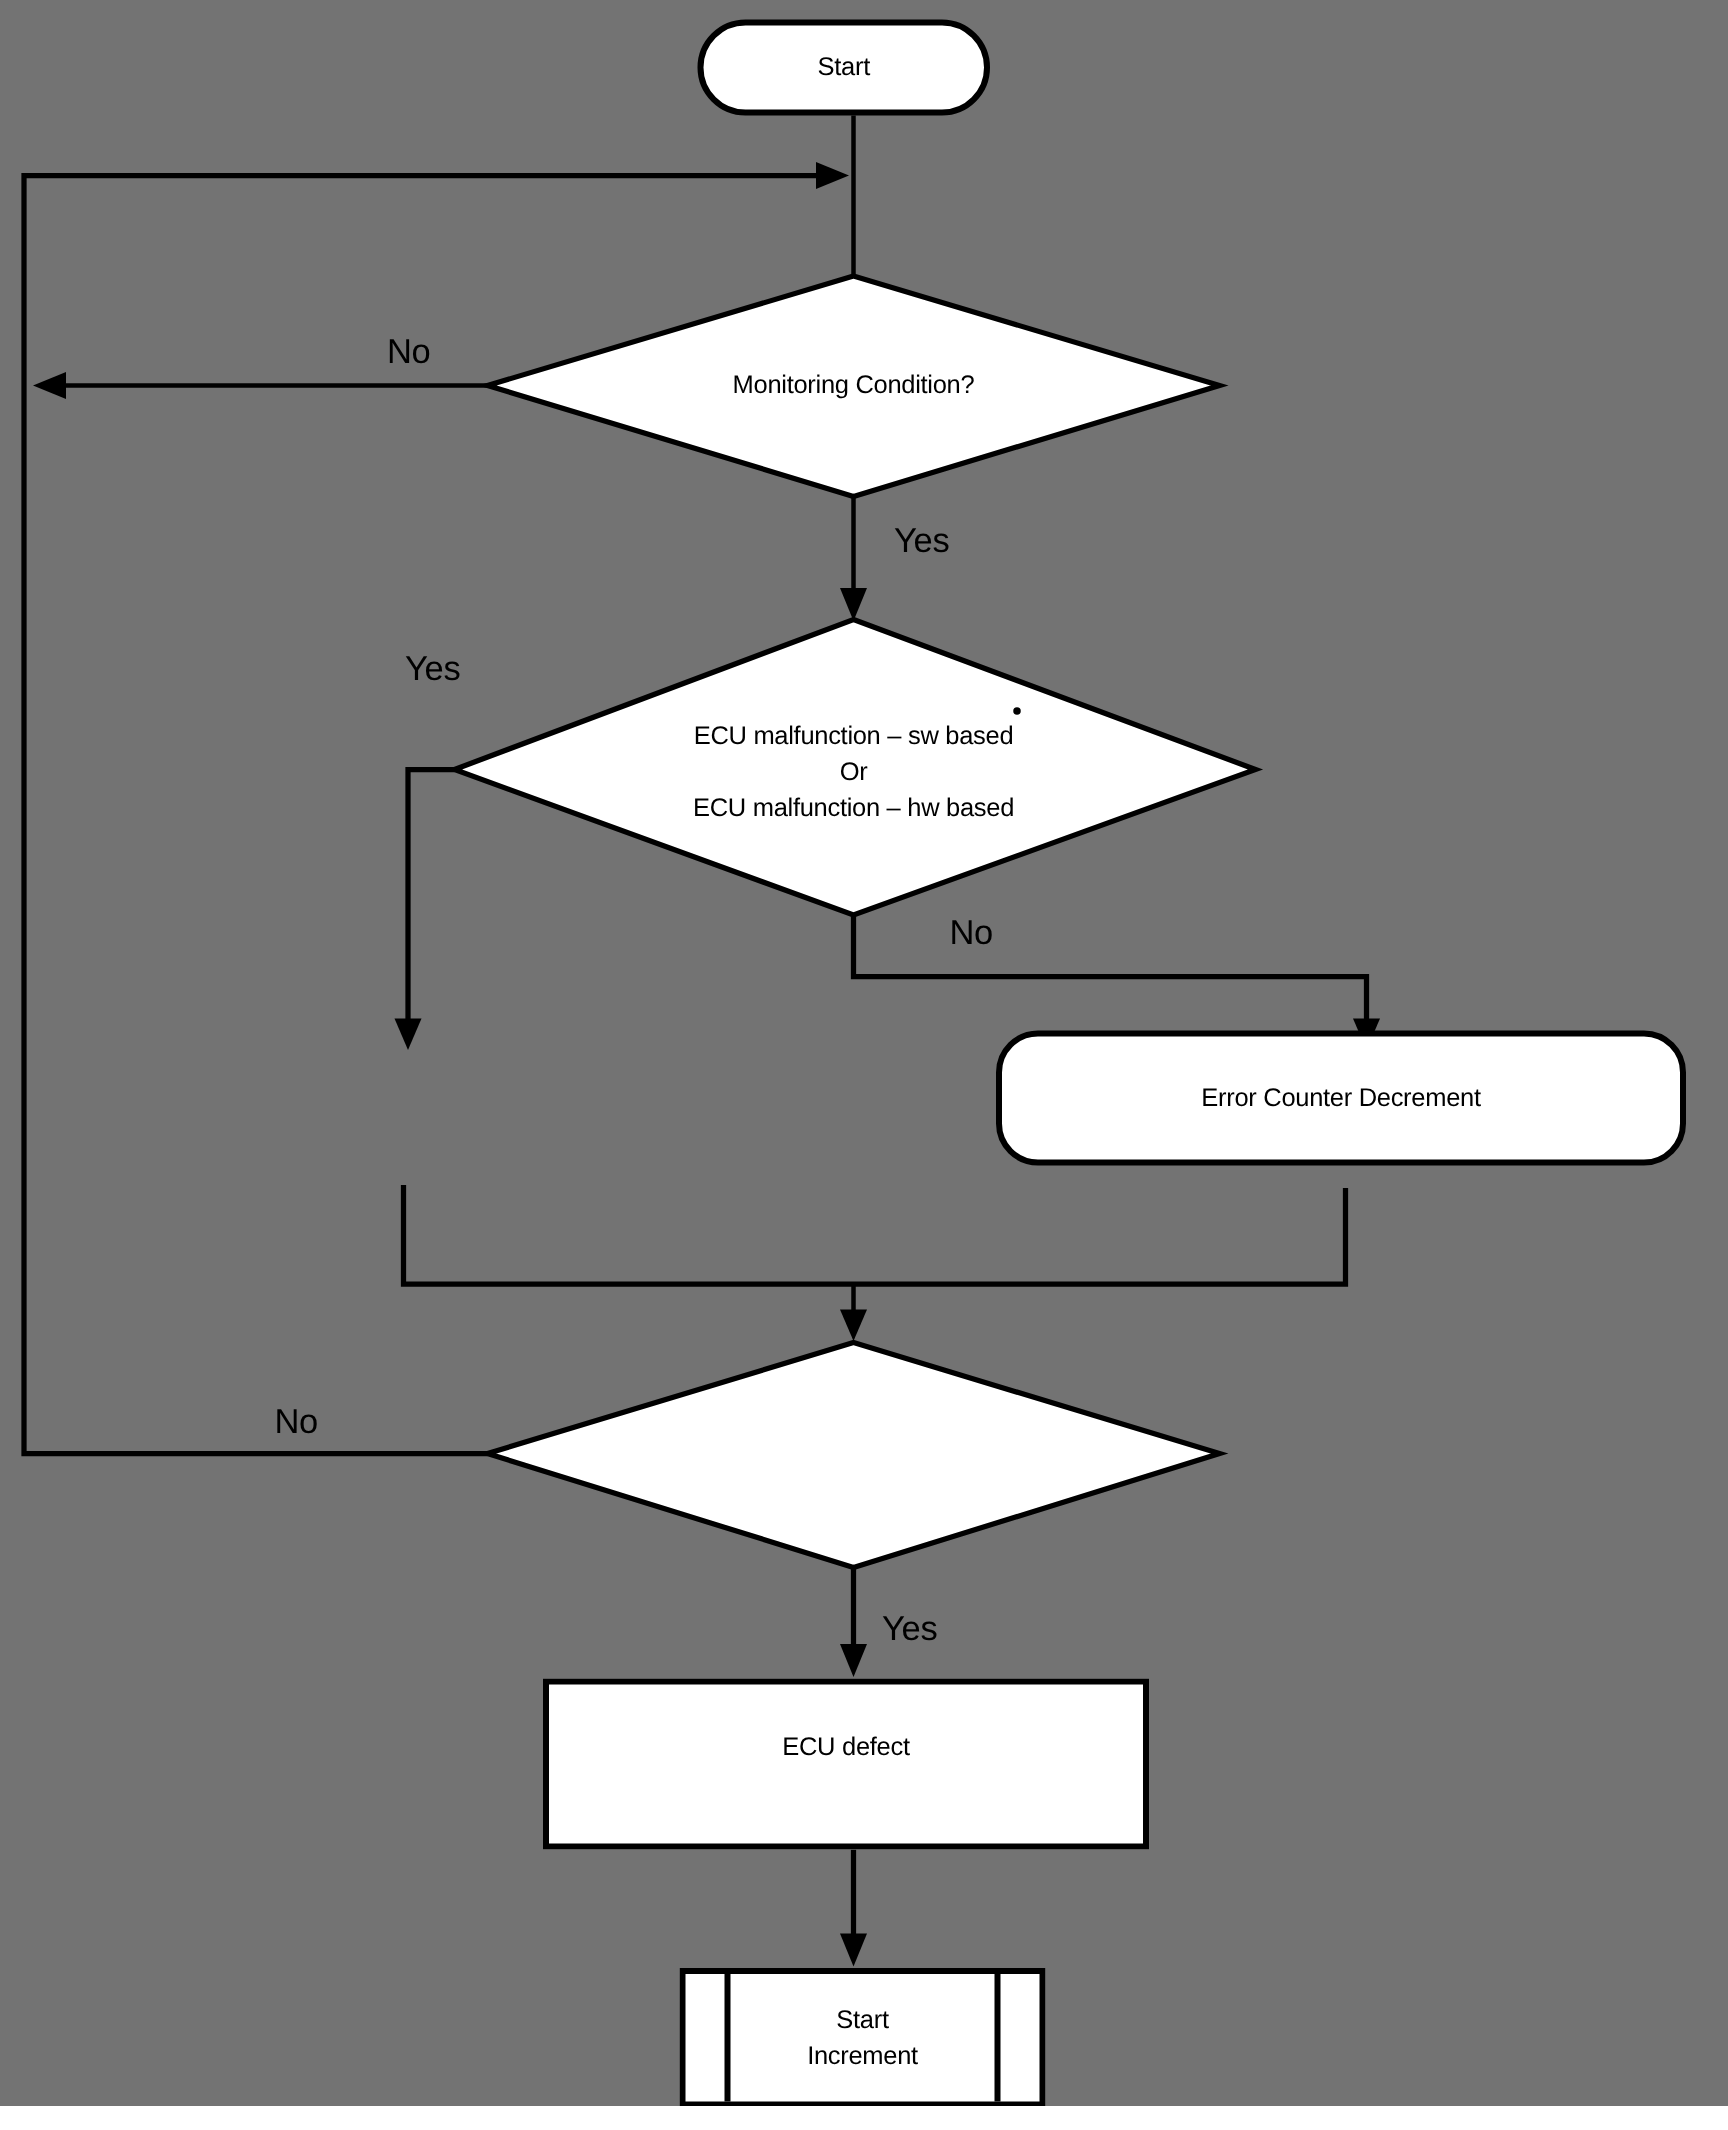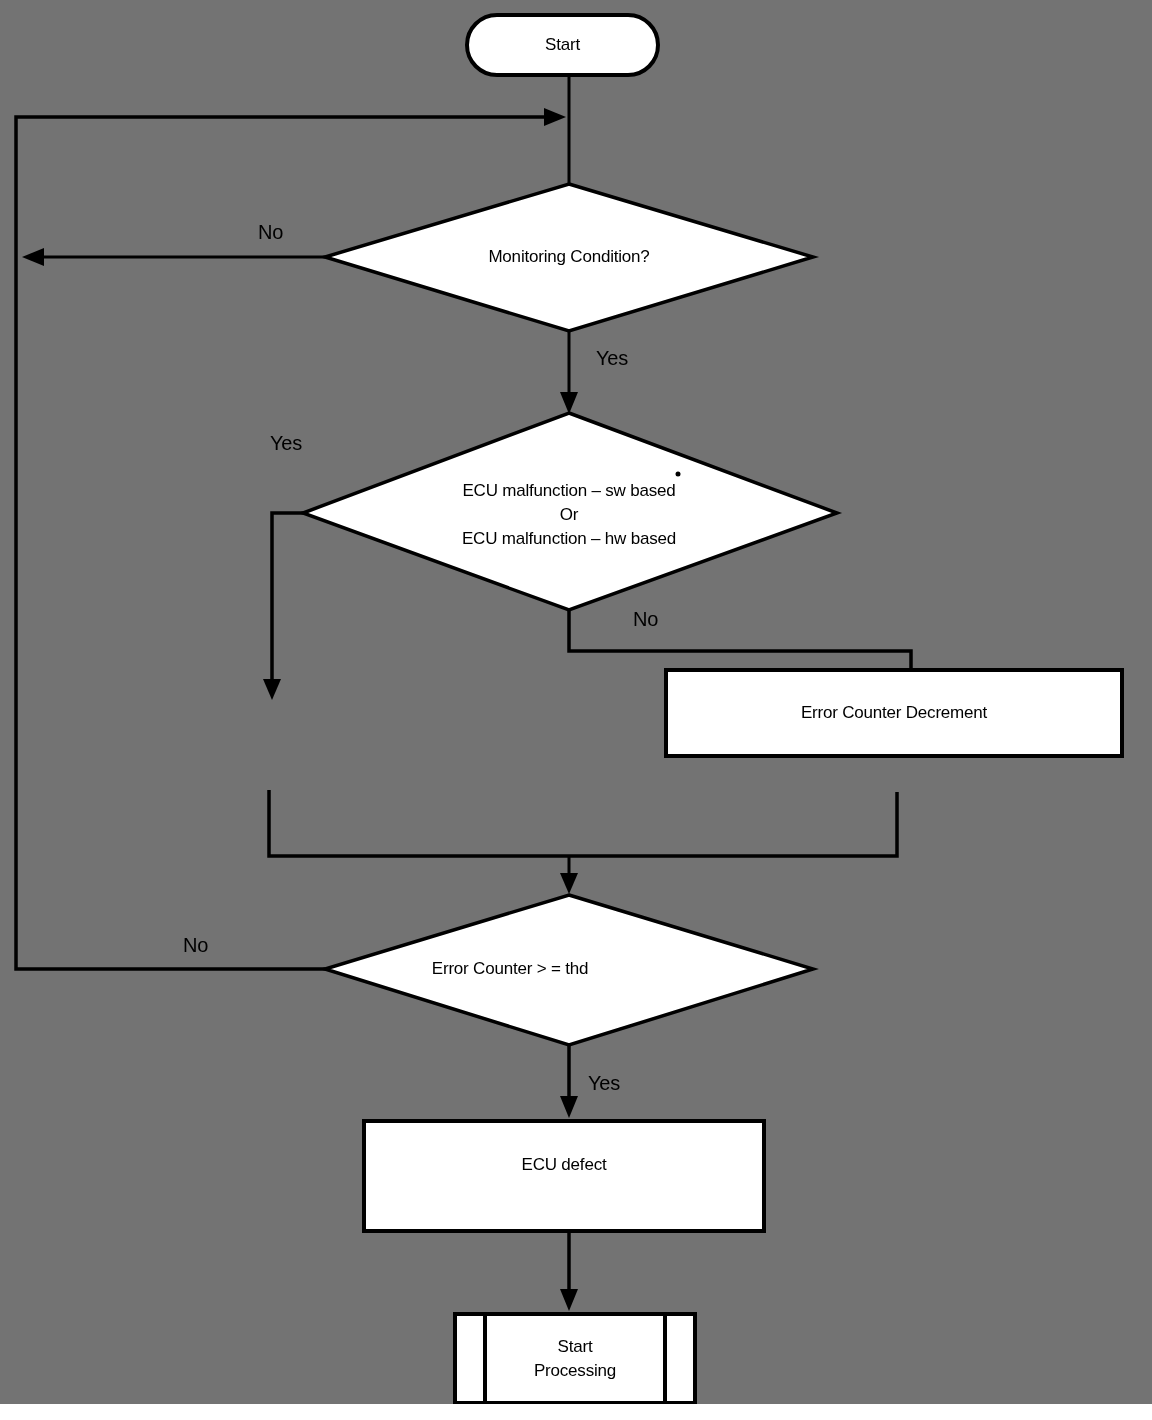--- a/index.html
+++ b/index.html
@@ -33,21 +33,21 @@
     flex-direction: column;
     align-items: center;
     justify-content: center;
     text-align: center;
     font-size: 17px;
     letter-spacing: -0.2px;
     line-height: 24px;
   }
   .edge-label {
     position: absolute;
-    font-size: 20px;
+    font-size: 23px;
     letter-spacing: -0.2px;
     white-space: nowrap;
   }
   .inner-bar {
     position: absolute;
     top: 0;
     bottom: 0;
     width: 4px;
     background: #000000;
   }
@@ -93,38 +93,35 @@
   <div class="dtext" style="left:369px; top:237px; width:400px; height:40px;">
     <span>Monitoring Condition?</span>
   </div>
 
   <div class="dtext" style="left:369px; top:479px; width:400px; height:72px;justify-content:center;">
     <span>ECU malfunction – sw based</span>
     <span>Or</span>
     <span>ECU malfunction – hw based</span>
   </div>
 
-  <div class="dtext" style="left:330px; top:949px; width:360px; height:40px;">
-    <span>Error Counter &gt; = thd</span>
-  </div>
 
 
-  <div class="node" style="left:664px; top:668px; width:460px; height:90px;">
+  <div class="node" style="left:664px; top:687px; width:460px; height:90px;border-radius:28px;">
     <span>Error Counter Decrement</span>
   </div>
 
   <div class="node" style="left:362px; top:1119px; width:404px; height:114px; padding-bottom:22px;">
     <span>ECU defect</span>
   </div>
 
   <div class="node" style="left:453px; top:1312px; width:244px; height:93px; flex-direction:column; line-height:24px;">
     <div class="inner-bar" style="left:26px;"></div>
     <div class="inner-bar" style="right:26px;"></div>
     <span>Start</span>
-    <span>Processing</span>
+    <span>Increment</span>
   </div>
 
   <div class="edge-label" style="left:258px; top:221px;">No</div>
   <div class="edge-label" style="left:596px; top:347px;">Yes</div>
   <div class="edge-label" style="left:270px; top:432px;">Yes</div>
   <div class="edge-label" style="left:633px; top:608px;">No</div>
   <div class="edge-label" style="left:183px; top:934px;">No</div>
   <div class="edge-label" style="left:588px; top:1072px;">Yes</div>
 
 </div>

